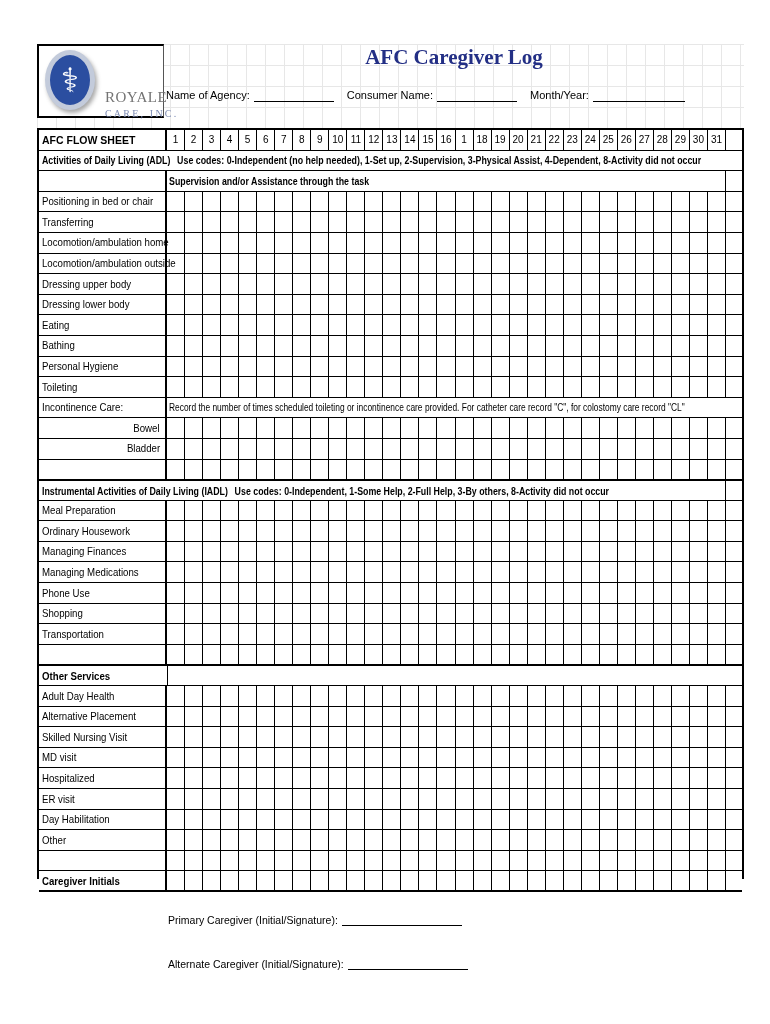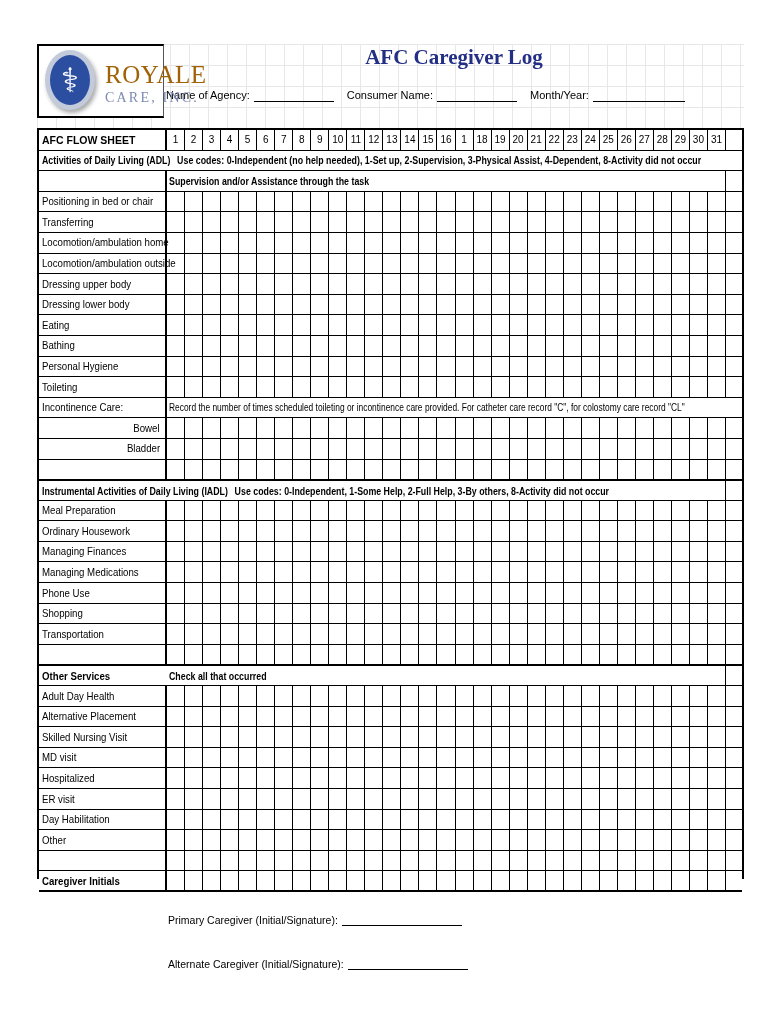--- a/index.html
+++ b/index.html
@@ -11,23 +11,23 @@
 
   
   .header-band{position:absolute;left:37px;top:44px;width:707px;height:84px;}
   .logo-box{position:absolute;left:0;top:0;width:127px;height:74px;background:#fff;
             border:2px solid #000;border-right:1px solid #555;box-sizing:border-box;z-index:2;}
   .logo-oval{position:absolute;left:6px;top:4px;width:50px;height:60px;border-radius:50%;
              background:#2b4ea0;border:5px solid #c3cbdb;box-shadow:2px 3px 4px rgba(60,60,60,.45);
              display:flex;align-items:center;justify-content:center;box-sizing:border-box;}
   .caduceus{color:#fff;font-size:34px;line-height:1;font-family:"DejaVu Sans",sans-serif;}
   .logo-text{position:absolute;left:66px;top:16px;white-space:nowrap;}
-  .logo-name{font-family:"Liberation Serif",serif;font-size:25px;color:#a16207;
-             letter-spacing:.5px;line-height:1;}
-  .logo-sub{font-family:"Liberation Serif",serif;font-size:14px;color:#7d8bb3;
+  .logo-name{font-family:"Liberation Serif",serif;font-size:15px;color:#737373;
+             letter-spacing:.5px;line-height:1;margin-top:28px;}
+  .logo-sub{font-family:"Liberation Serif",serif;font-size:10px;color:#7d8bb3;
             letter-spacing:2.2px;margin-top:3px;}
   .doc-title{position:absolute;left:127px;right:0;top:1px;text-align:center;
              font-family:"Liberation Serif",serif;font-weight:bold;font-size:21px;color:#232f85;}
   .header-fields{position:absolute;left:129px;top:44px;right:8px;display:flex;
                  align-items:flex-end;font-size:11px;white-space:nowrap;}
   .hfield{display:flex;align-items:flex-end;margin-right:13px;}
   .hfield .lbl{padding-bottom:1px;}
   .blank-line{display:inline-block;height:13px;border-bottom:1.3px solid #000;margin-left:4px;}
   .w-agency{width:80px;} .w-consumer{width:80px;} .w-month{width:92px;}
 
@@ -877,21 +877,20 @@
           <div class="dcell"></div>
           <div class="dcell"></div>
           <div class="dcell"></div>
           <div class="dcell"></div>
           <div class="dcell"></div>
           <div class="dcell"></div>
           <div class="mcell"></div>
         </div>
         <div class="trow thick-top">
           <div class="lcell bold no-div"><span class="cond92">Other Services</span></div>
-          <div class="ncell bold"><span class="cond">Check all that occurred</span></div>
           <div class="mcell"></div>
         </div>
         <div class="trow">
           <div class="lcell"><span class="cond92">Adult Day Health</span></div>
           <div class="dcell first"></div>
           <div class="dcell"></div>
           <div class="dcell"></div>
           <div class="dcell"></div>
           <div class="dcell"></div>
           <div class="dcell"></div>

